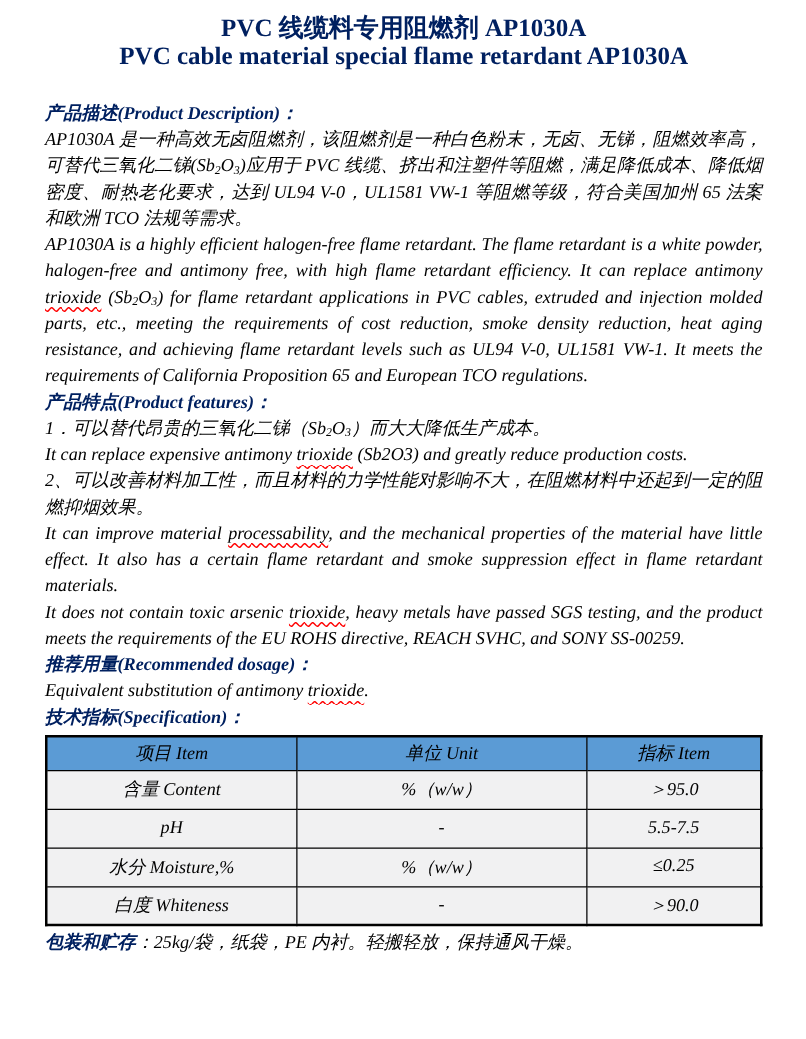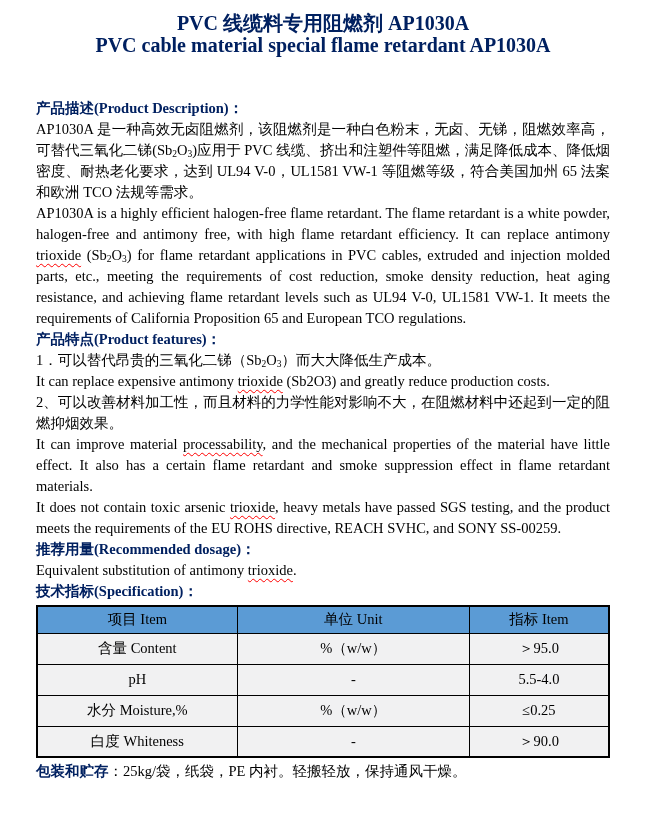--- a/index.html
+++ b/index.html
@@ -21,21 +21,21 @@
     overflow:hidden;
   }
   .page{padding:12px 35px 0 36px;}
   .doc-title{
     text-align:center;
     color:var(--heading-text,#002060);
     font-weight:bold;
     font-size:20px;
     line-height:22px;
   }
-  .content{margin-top:42px;}
+  .content{margin-top:25px;font-style:italic;}
   .section-heading{
     color:var(--heading-text,#002060);
     font-weight:bold;
     font-size:14.5px;
     line-height:21px;
     margin:0;
   }
   .para{
     margin:0;
     font-size:14.5px;
@@ -134,21 +134,21 @@
       </thead>
       <tbody>
         <tr>
           <td>含量 Content</td>
           <td>%（w/w）</td>
           <td>＞95.0</td>
         </tr>
         <tr>
           <td>pH</td>
           <td>-</td>
-          <td>5.5-4.0</td>
+          <td>5.5-7.5</td>
         </tr>
         <tr>
           <td>水分 Moisture,%</td>
           <td>%（w/w）</td>
           <td>≤0.25</td>
         </tr>
         <tr>
           <td>白度 Whiteness</td>
           <td>-</td>
           <td>＞90.0</td>

